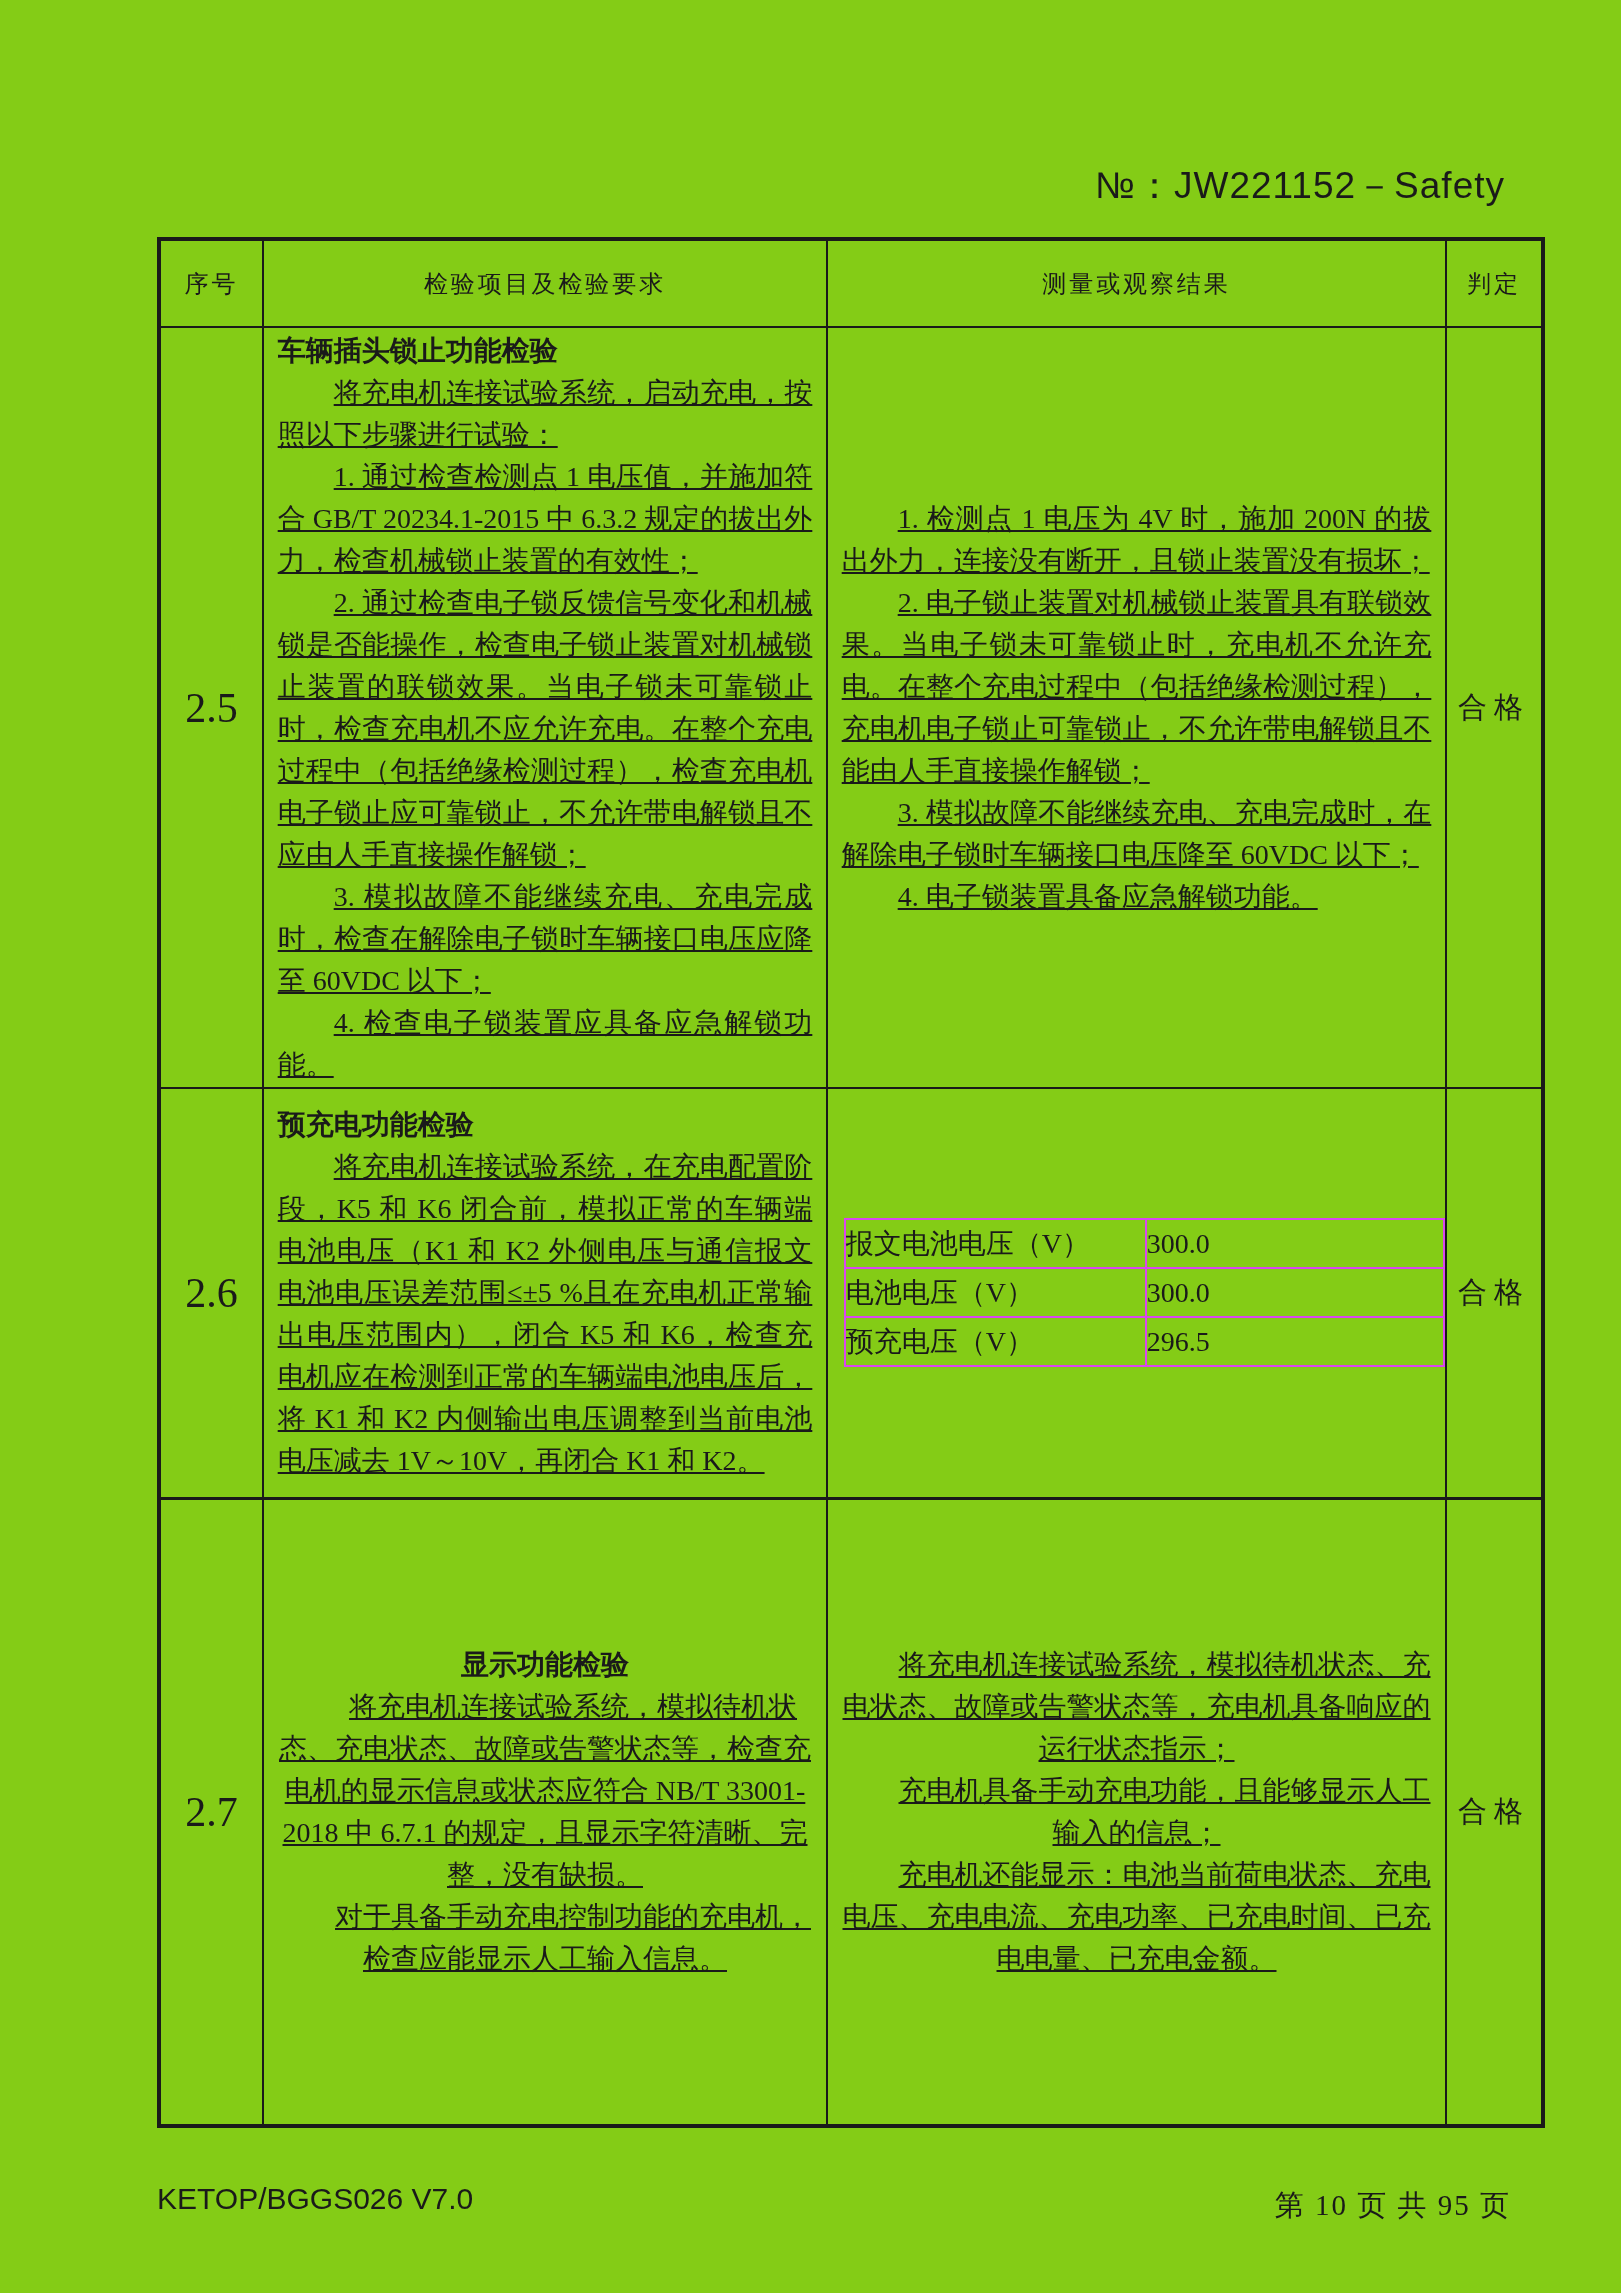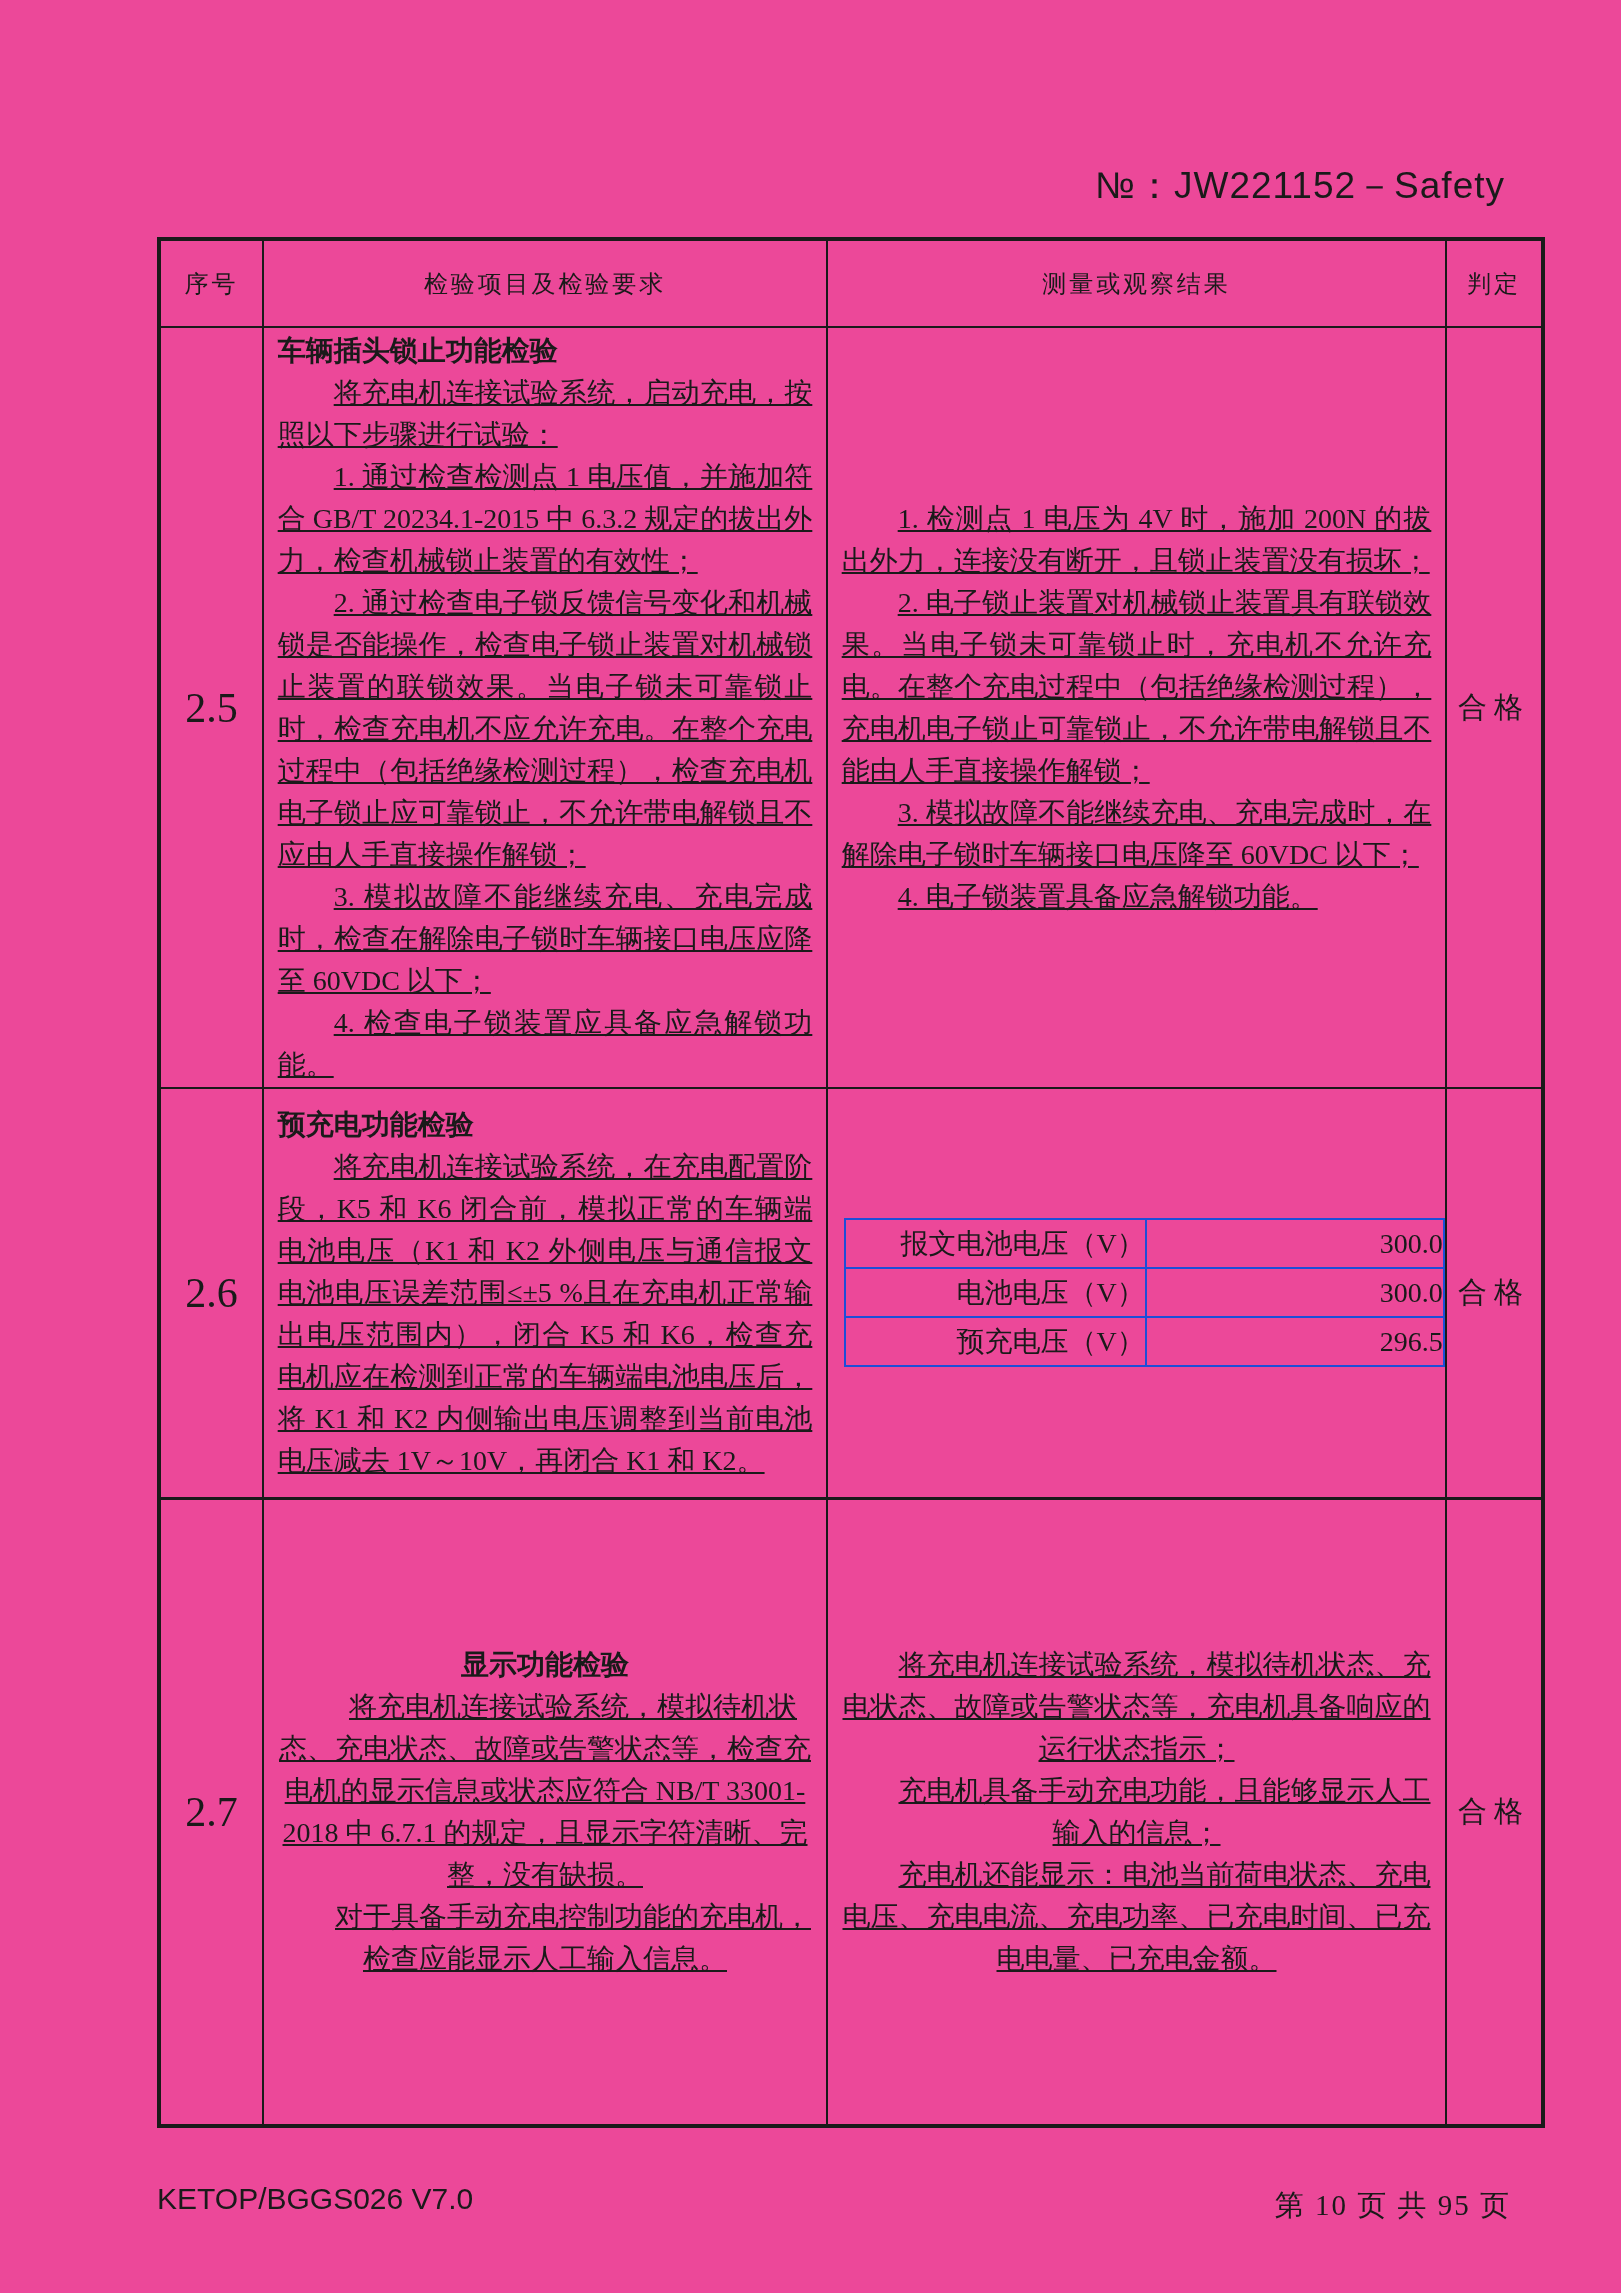--- a/index.html
+++ b/index.html
@@ -1,19 +1,19 @@
 <!DOCTYPE html>
 <html><head>
 <meta charset="utf-8">
 <style>
   html,body { margin:0; padding:0; background:#ffffff; }
   .page {
     position:relative;
     width:1621px; height:2294px;
-    background:#ec4899;
+    background:#84cc16;
     color:#1a1a1a;
     font-family:"Liberation Serif","DejaVu Serif",serif;
     overflow:hidden;
   }
   .doc-number {
     position:absolute;
     top:161px; right:116px;
     font-family:"Liberation Sans","DejaVu Sans",sans-serif;
     font-size:37px;
     letter-spacing:1px;
@@ -47,23 +47,23 @@
   }
   .cell-title { font-weight:bold; }
   .para { margin:0; text-indent:2em;text-decoration:underline; }
   table.inner {
     border-collapse:collapse;
     table-layout:fixed;
     width:601px;
     margin:2px 0 2px 2px;
   }
   table.inner td {
-    border:2px solid #1d4ed8;
+    border:2px solid #d946ef;
     height:47px;
-    text-align:right;
+    text-align:left;
     font-size:28px;
     padding:0;
   }
   td.m-label { width:299px; }
   .footer-left {
     position:absolute; left:157px; top:2182px;
     font-family:"Liberation Sans","DejaVu Sans",sans-serif;
     font-size:30px; white-space:nowrap;
   }
   .footer-right {

